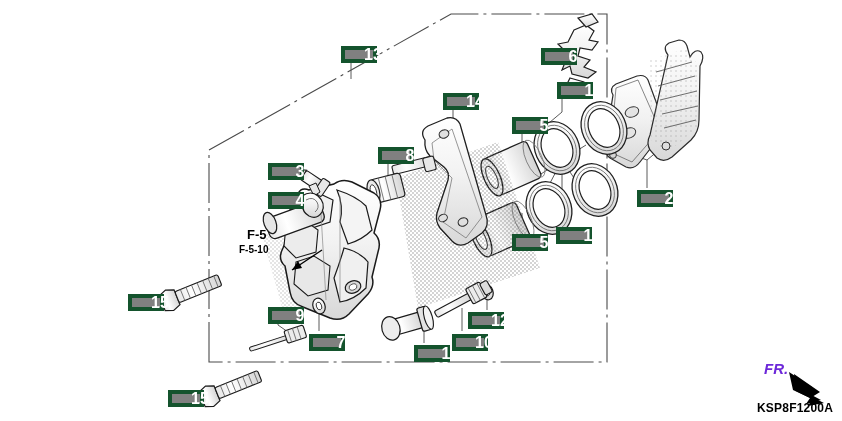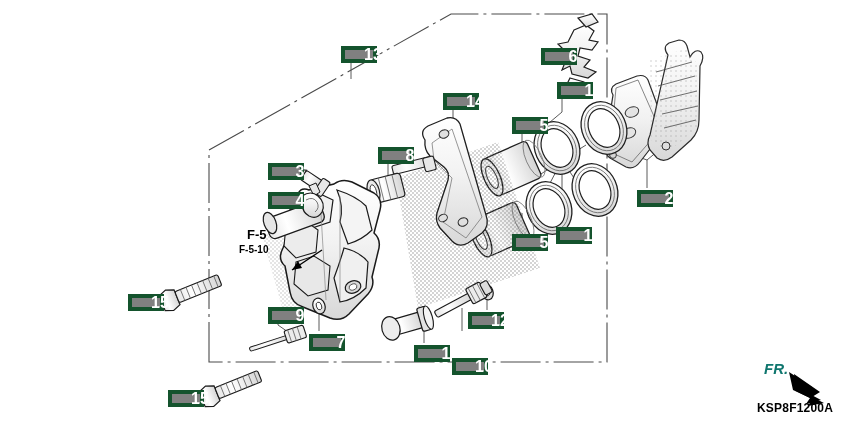--- a/index.html
+++ b/index.html
@@ -42,21 +42,21 @@
   }
   .ref1{font-size:13px;}
   .ref2{font-size:10px;}
 
   
   .frtext{
     position:absolute;
     font-weight:bold;
     font-style:italic;
     font-size:15px;
-    color:#0f766e;
+    color:#6d28d9;
     font-family:"Liberation Sans", sans-serif;
     text-align:center;
   }
   .partcode{
     position:absolute;
     font-size:12px;
     font-weight:bold;
     color:#000;
     letter-spacing:0.2px;
     font-family:"Liberation Sans", sans-serif;
@@ -337,21 +337,21 @@
   <div class="callout w1" style="left:268px;top:192px;">4</div>
 
   <div class="callout w2" style="left:378px;top:147px;">8</div>
 
   <div class="callout w2" style="left:268px;top:307px;">9</div>
 
   <div class="callout w1" style="left:309px;top:334px;">7</div>
 
   <div class="callout w1" style="left:414px;top:345px;">1</div>
 
-  <div class="callout w1" style="left:452px;top:334px;margin-top:24px;">10</div>
+  <div class="callout w1" style="left:452px;top:334px;">10</div>
 
   <div class="callout w2" style="left:460px;top:312px;margin-left:8px;">12</div>
 
   <div class="callout w2" style="left:128px;top:294px;">15</div>
 
   <div class="callout w2" style="left:168px;top:390px;">15</div>
 
   <div class="refblock ref1" style="left:247px;top:227px;">F-5</div>
   <div class="refblock ref2" style="left:239px;top:244px;">F-5-10</div>
 

